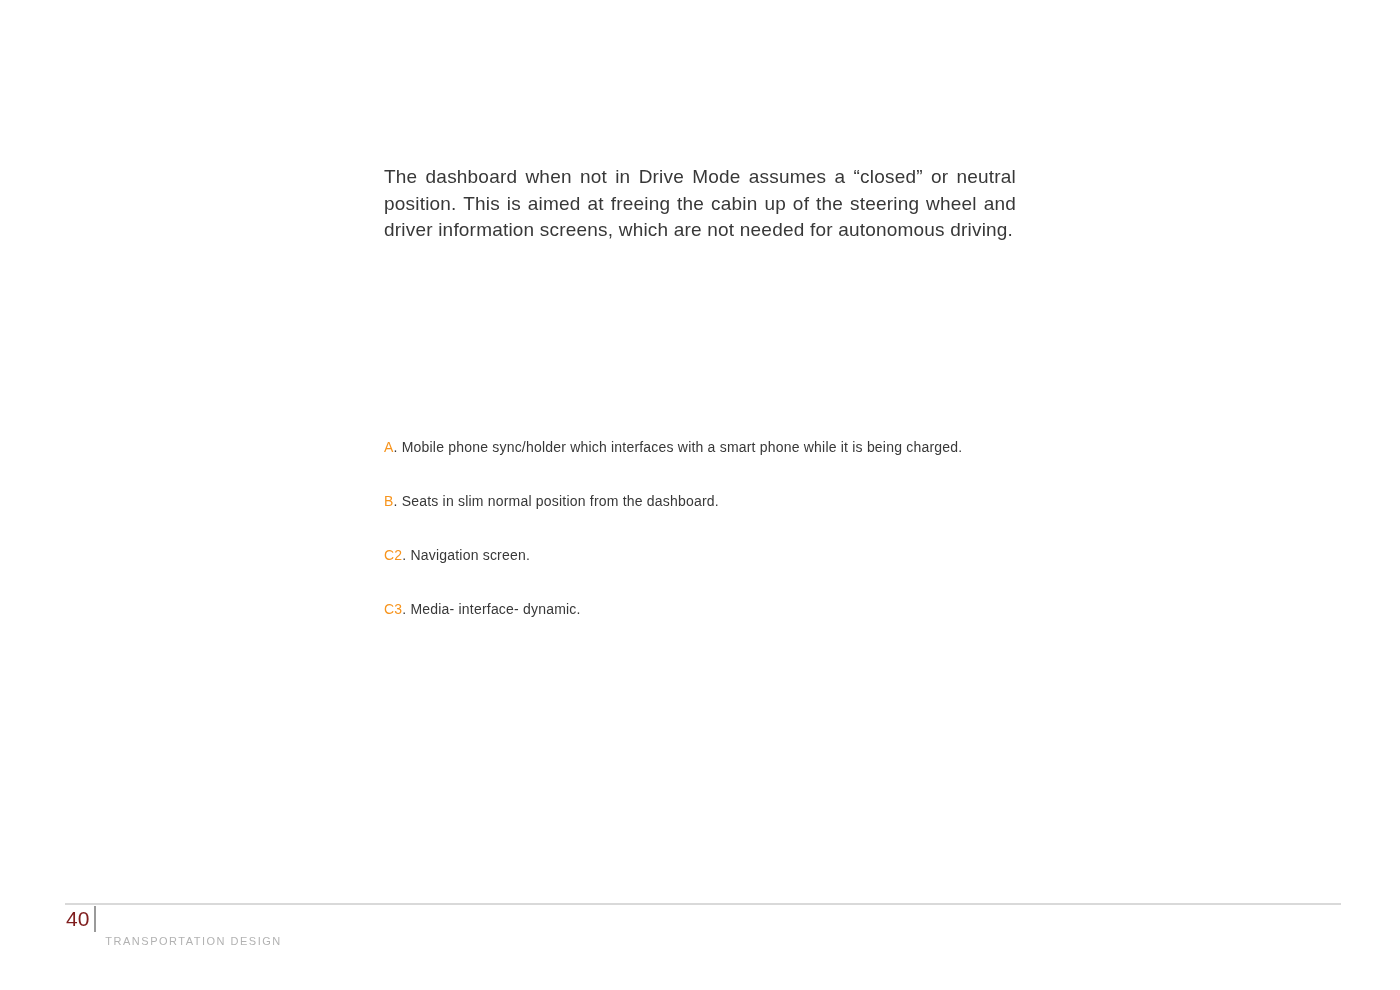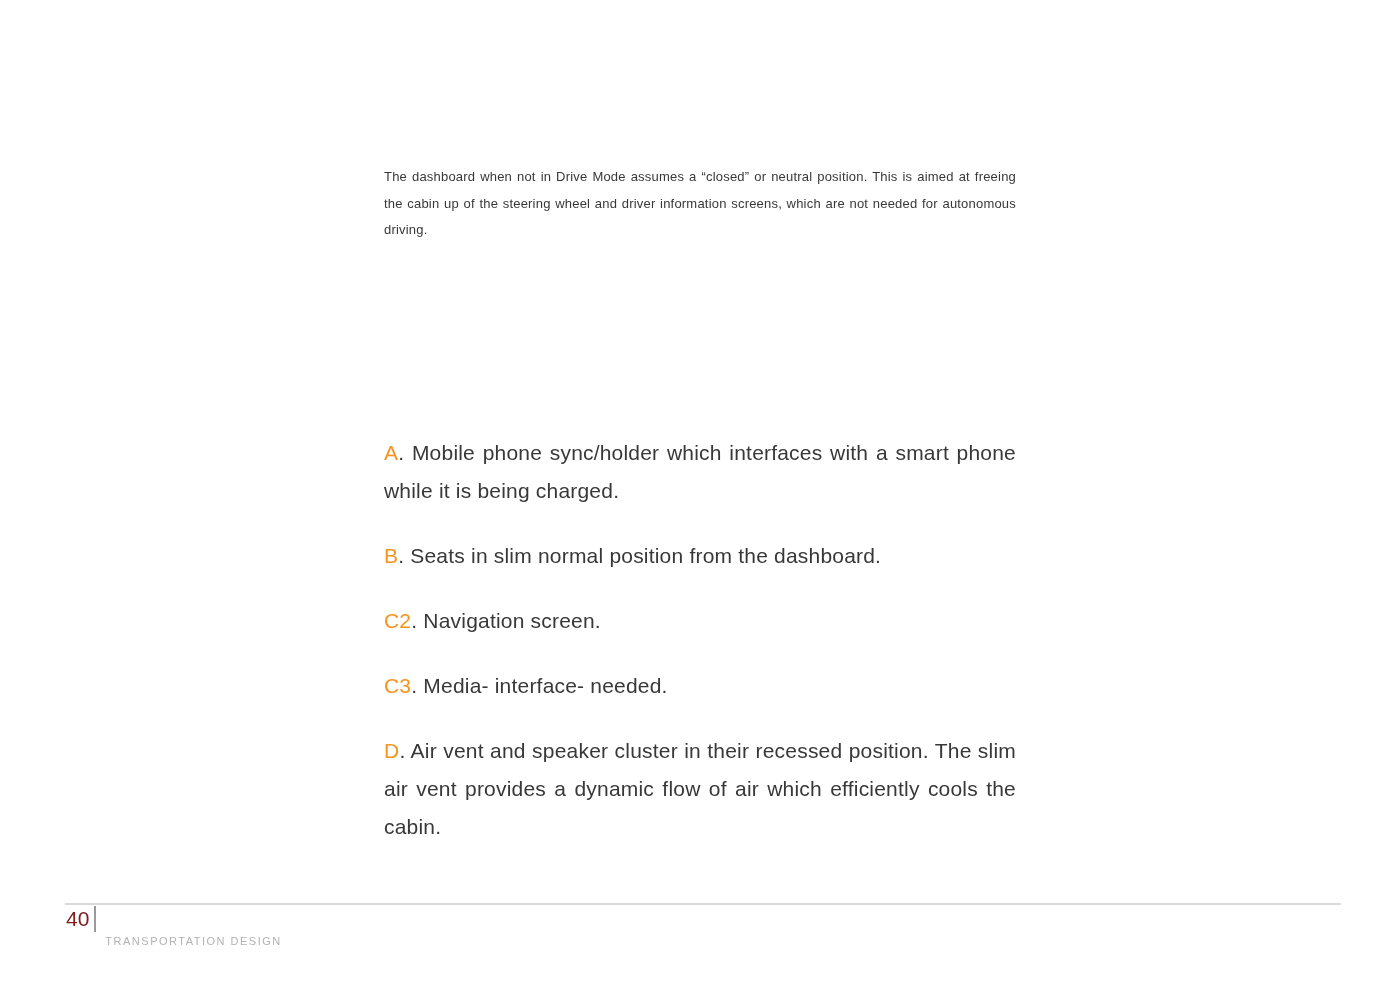--- a/index.html
+++ b/index.html
@@ -27,32 +27,32 @@
     font-weight: normal;
     letter-spacing: 0.6px;
     line-height: 27px;
   }
   .intro {
     position: absolute;
     left: 384px;
     top: 164px;
     width: 632px;
     margin: 0;
-    font-size: 13px;
+    font-size: 19px;
     line-height: 26.5px;
     text-align: justify;
     letter-spacing: 0.2px;
   }
   .list {
     position: absolute;
     left: 384px;
     top: 434px;
     width: 632px;
-    font-size: 21px;
-    line-height: 38px;
+    font-size: 14px;
+    line-height: 27px;
   }
   .list p {
     margin: 0 0 27px 0;
     text-align: justify;
     letter-spacing: 0.2px;
   }
   .list p:last-child { margin-bottom: 0; }
   .prefix { color: var(--accent-color, #F7941D); }
   .footer-rule {
     position: absolute;
@@ -92,22 +92,21 @@
 
 <div class="page">
 
 
   <p class="intro">The dashboard when not in Drive Mode assumes a “closed” or neutral position. This is aimed at freeing the cabin up of the steering wheel and  driver information screens, which are not needed for autonomous driving.</p>
 
   <div class="list">
     <p><span class="prefix">A</span><span>. Mobile phone sync/holder which interfaces with a smart phone while it is being charged.</span></p>
     <p><span class="prefix">B</span><span>. Seats in slim normal position from the dashboard.</span></p>
     <p><span class="prefix">C2</span><span>. Navigation screen.</span></p>
-    <p><span class="prefix">C3</span><span>. Media- interface- needed.</span></p>
-    <p><span class="prefix">D</span><span>. Air vent and speaker cluster in their recessed position. The slim air vent provides a dynamic flow of air which efficiently cools the cabin.</span></p>
+    <p><span class="prefix">C3</span><span>. Media- interface- dynamic.</span></p>
   </div>
 
   <div class="footer-rule"></div>
 
   <div class="footer">
     <span class="page-num">40</span>
     <span class="footer-divider"></span>
     <span class="footer-title">TRANSPORTATION DESIGN</span>
   </div>
 

